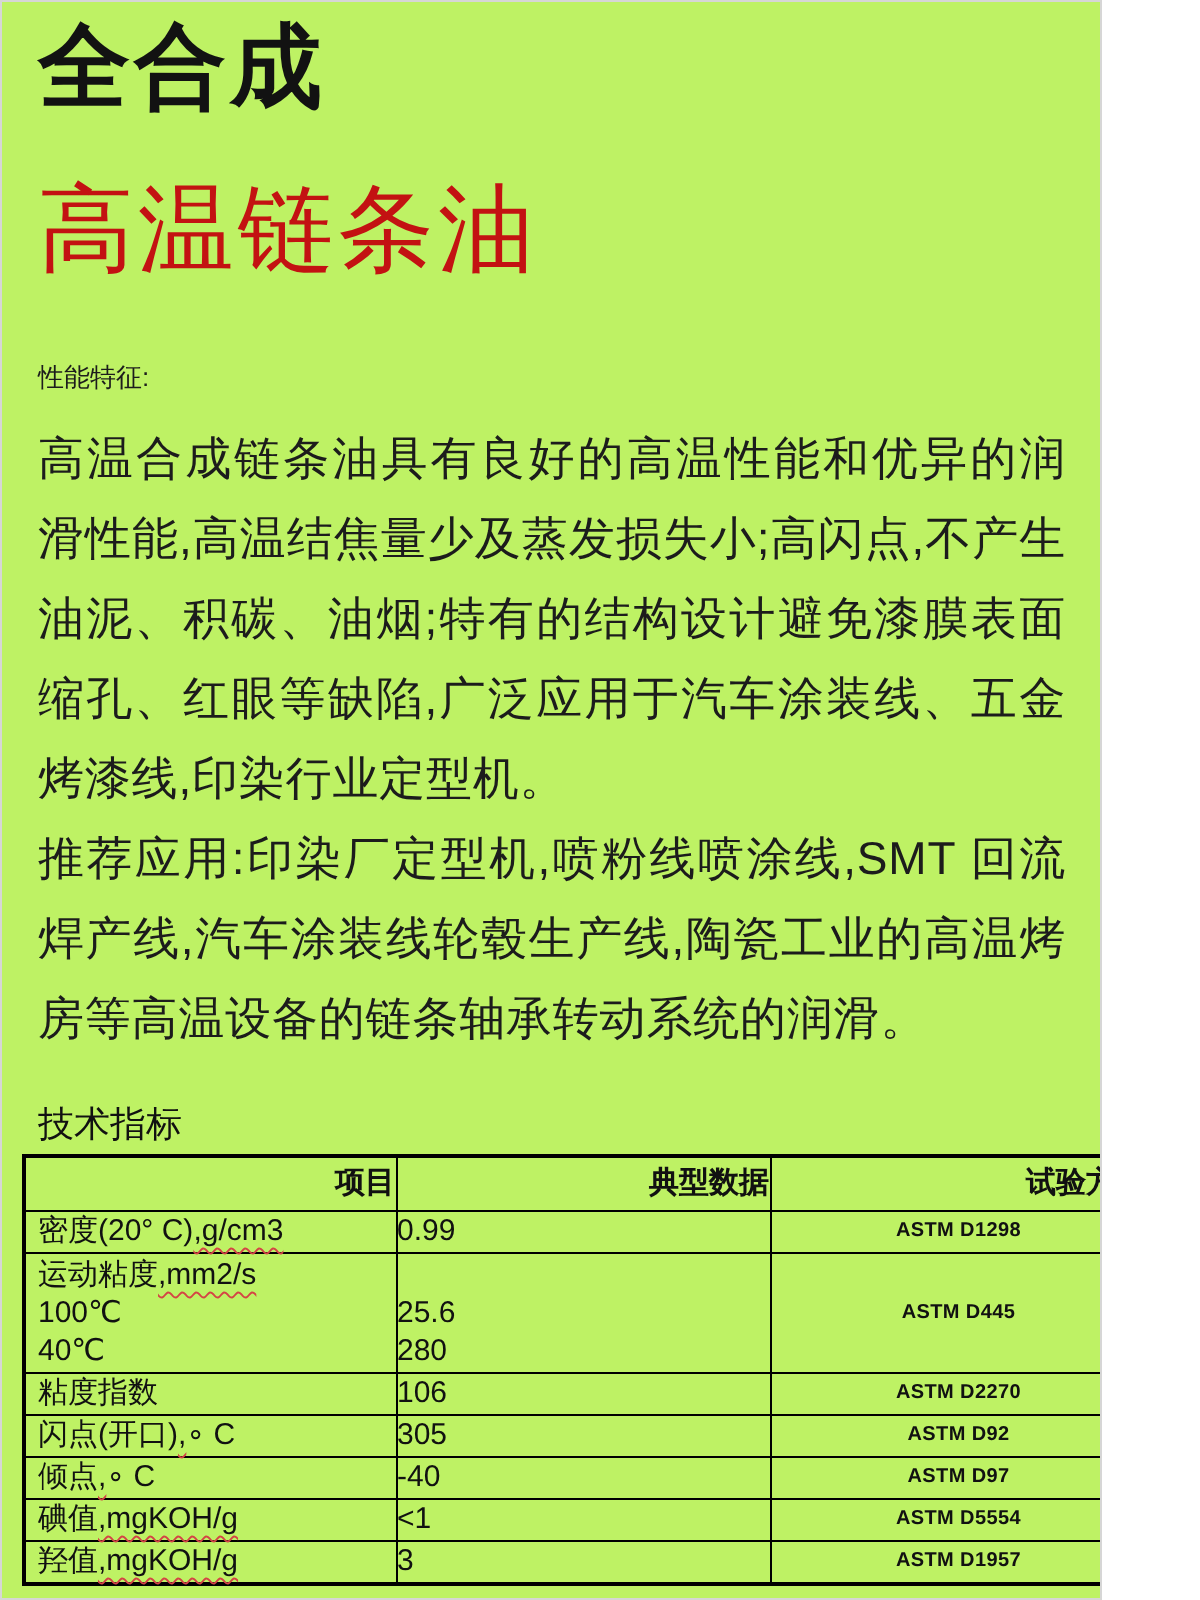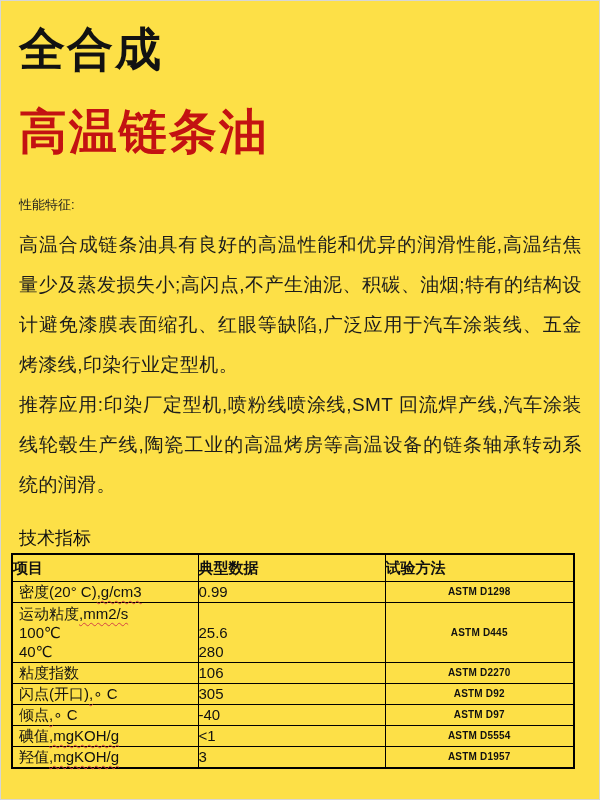--- a/index.html
+++ b/index.html
@@ -1,36 +1,36 @@
 <!DOCTYPE html>
 <html><head>
 <meta charset="utf-8">
 <style>
   html,body{margin:0;padding:0;background:#fff;}
   .page{
-    position:relative; width:600px; height:800px; box-sizing:border-box;
-    background:#fde047; border:1px solid #d6d6d6;
-    padding:16px 17px 0 18px; overflow:hidden;
+    position:relative; width:551px; height:800px; box-sizing:border-box;
+    background:#bef264; border:1px solid #d6d6d6;
+    padding:0 17px 0 18px; overflow:hidden;
     font-family:"Liberation Sans","DejaVu Sans",sans-serif;
     color:#1c1c1c;
   }
   .t1{margin:6px 0 0; font-size:46px; line-height:52px; font-weight:700; color:#121212; letter-spacing:2px;}
-  .t2{margin:30px 0 0; font-size:48px; line-height:54px; font-weight:700; color:#c31212; letter-spacing:2px;}
+  .t2{margin:30px 0 0; font-size:48px; line-height:54px; font-weight:400; color:#c31212; letter-spacing:2px;}
   .h-feat{margin:26px 0 0; font-size:13px; line-height:40px; font-weight:400;}
-  .para{margin:0; font-size:19px; line-height:40px; letter-spacing:0.4px;
+  .para{margin:0; font-size:23px; line-height:40px; letter-spacing:0.4px;
         text-align:justify; text-align-last:left;}
   .h-tech{margin:24px 0 0; font-size:18px; line-height:18px; font-weight:400; color:#111;}
   table.specs{
     border-collapse:collapse; table-layout:fixed;
     width:562px; margin:6px 0 0 -8px;
     border:2px solid #000; font-size:15px; color:#111;
   }
   .specs col.c1{width:186px;} .specs col.c2{width:187px;} .specs col.c3{width:189px;}
   .specs th,.specs td{border:1px solid #000; padding:0; line-height:20px; vertical-align:middle;}
-  .specs th{height:26px; font-weight:700; text-align:left;}
+  .specs th{height:26px; font-weight:700; text-align:right;}
   .specs td{height:20px;margin-top:43px;}
   td.c-item{text-align:left; padding-left:6px; white-space:pre-line;}
   td.c-val{text-align:left; white-space:pre-line;}
   td.c-meth{text-align:center; font-weight:700; font-size:10px; letter-spacing:0.2px;}
   tr.multiline td{line-height:19px; padding-top:1px; padding-bottom:1px; height:auto;}
   .sq{
     text-decoration-line:underline; text-decoration-style:wavy;
     text-decoration-color:#d44444; text-decoration-thickness:1px;
     text-underline-offset:3px;
   }

